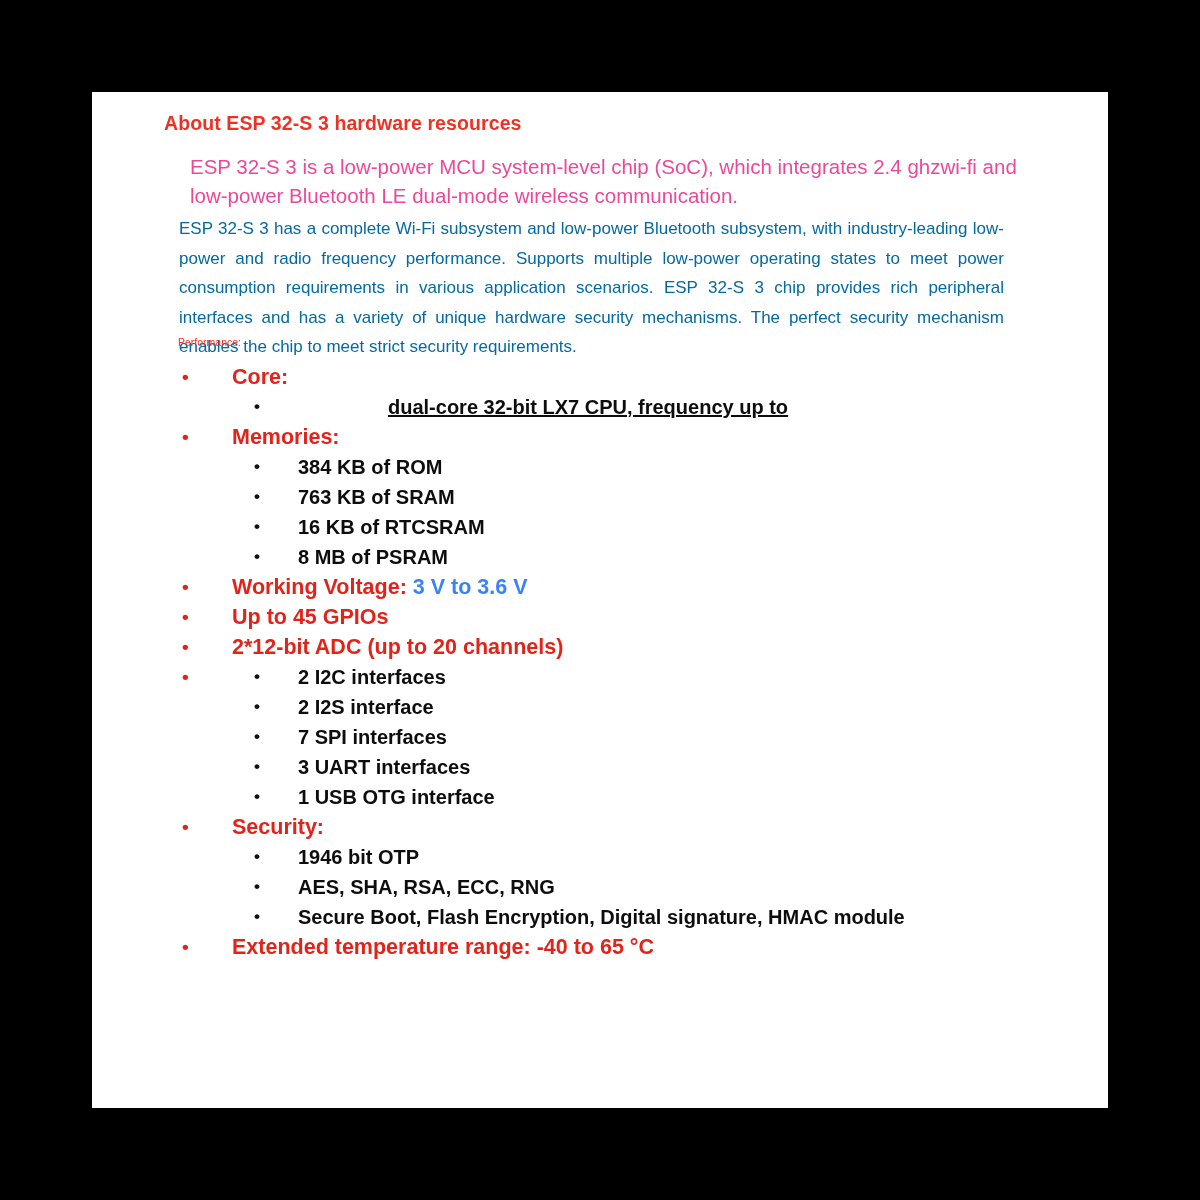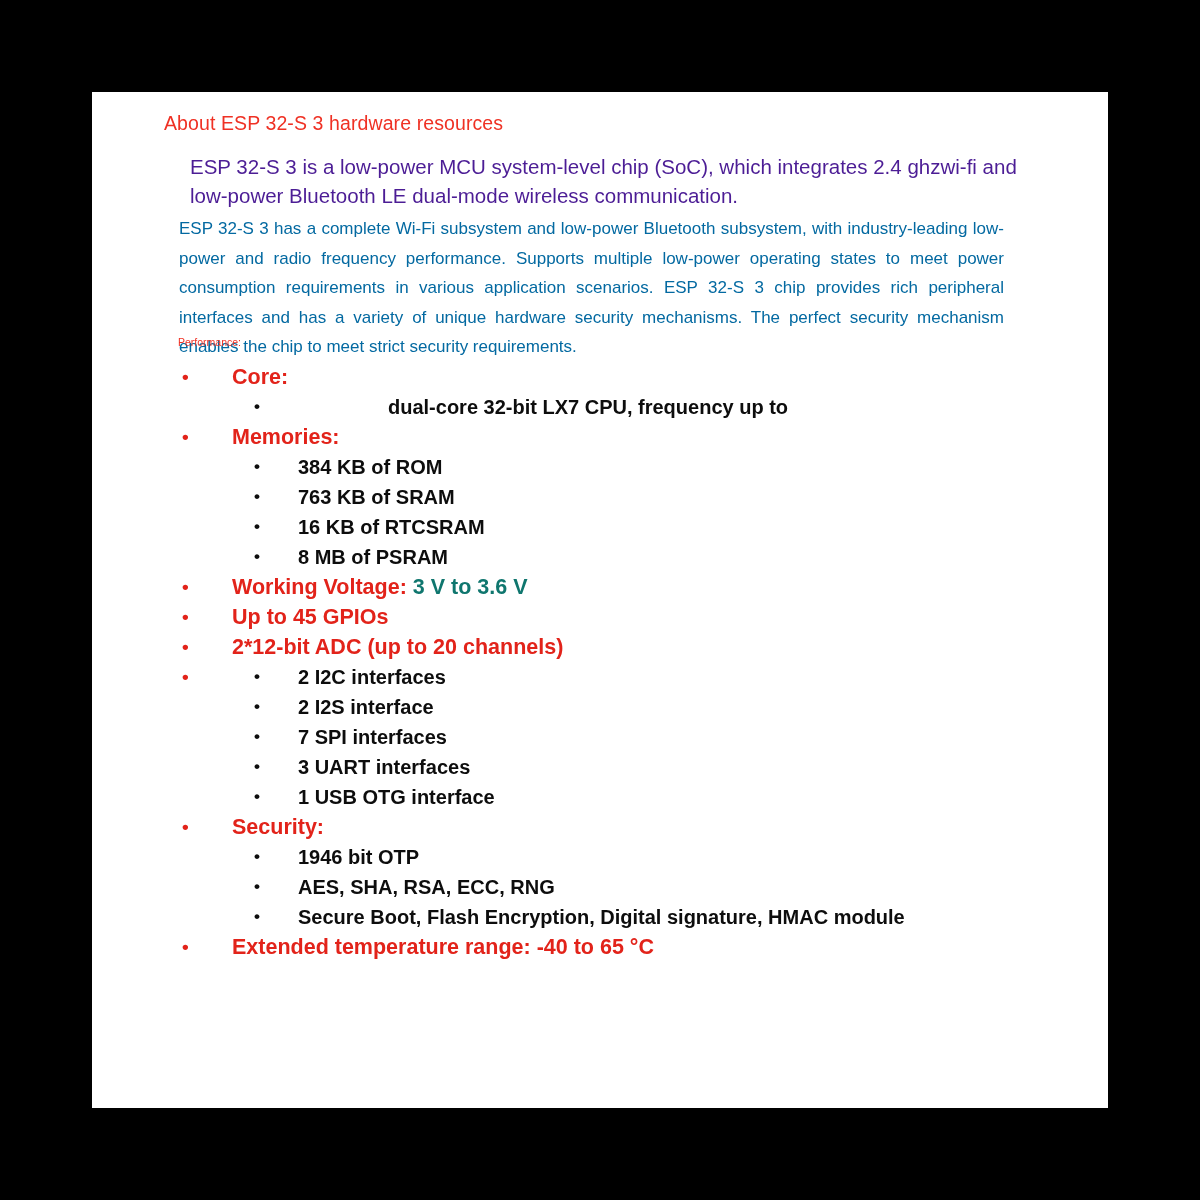--- a/index.html
+++ b/index.html
@@ -31,29 +31,30 @@
     padding: 0;
   }
   .doc-title {
     position: absolute;
     left: 72px;
     top: 20px;
     font-size: 19.5px;
     color: #ef3124;
     font-family: "Liberation Sans", sans-serif;
     letter-spacing: 0.1px;
+    font-weight: bold;
   }
   .lead {
     position: absolute;
     left: 98px;
     top: 60px;
     width: 830px;
     font-size: 20.5px;
     line-height: 29px;
-    color: #4c1d95;
+    color: #ec4899;
     font-family: "Liberation Sans", sans-serif;
   }
   .body-para {
     position: absolute;
     left: 87px;
     top: 122px;
     width: 825px;
     font-size: 17px;
     line-height: 29.5px;
     color: #0369a1;
@@ -105,39 +106,40 @@
     color: #0d0d0d;
   }
   .lvl2 .bullet {
     position: absolute;
     left: 162px;
     top: 0;
     color: #0d0d0d;
     font-size: 17px;
   }
   .black-tail {
-    color: #0f766e;
+    color: #3b82f6;
   }
   .core-wrap {
     position: relative;
     padding-left: 206px;
     font-size: 20px;
     line-height: 30px;
     color: #0d0d0d;
     font-weight: bold;
   }
   .core-wrap .bullet {
     position: absolute;
     left: 162px;
     top: 0;
     font-size: 17px;
   }
   .core-line1 {
     display: block;
     text-indent: 90px;
+    text-decoration: underline;
   }
   .core-line2 {
     display: block;
     margin-left: -10px;
   }
 </style>
 </head>
 <body>
 
 <div class="page">

